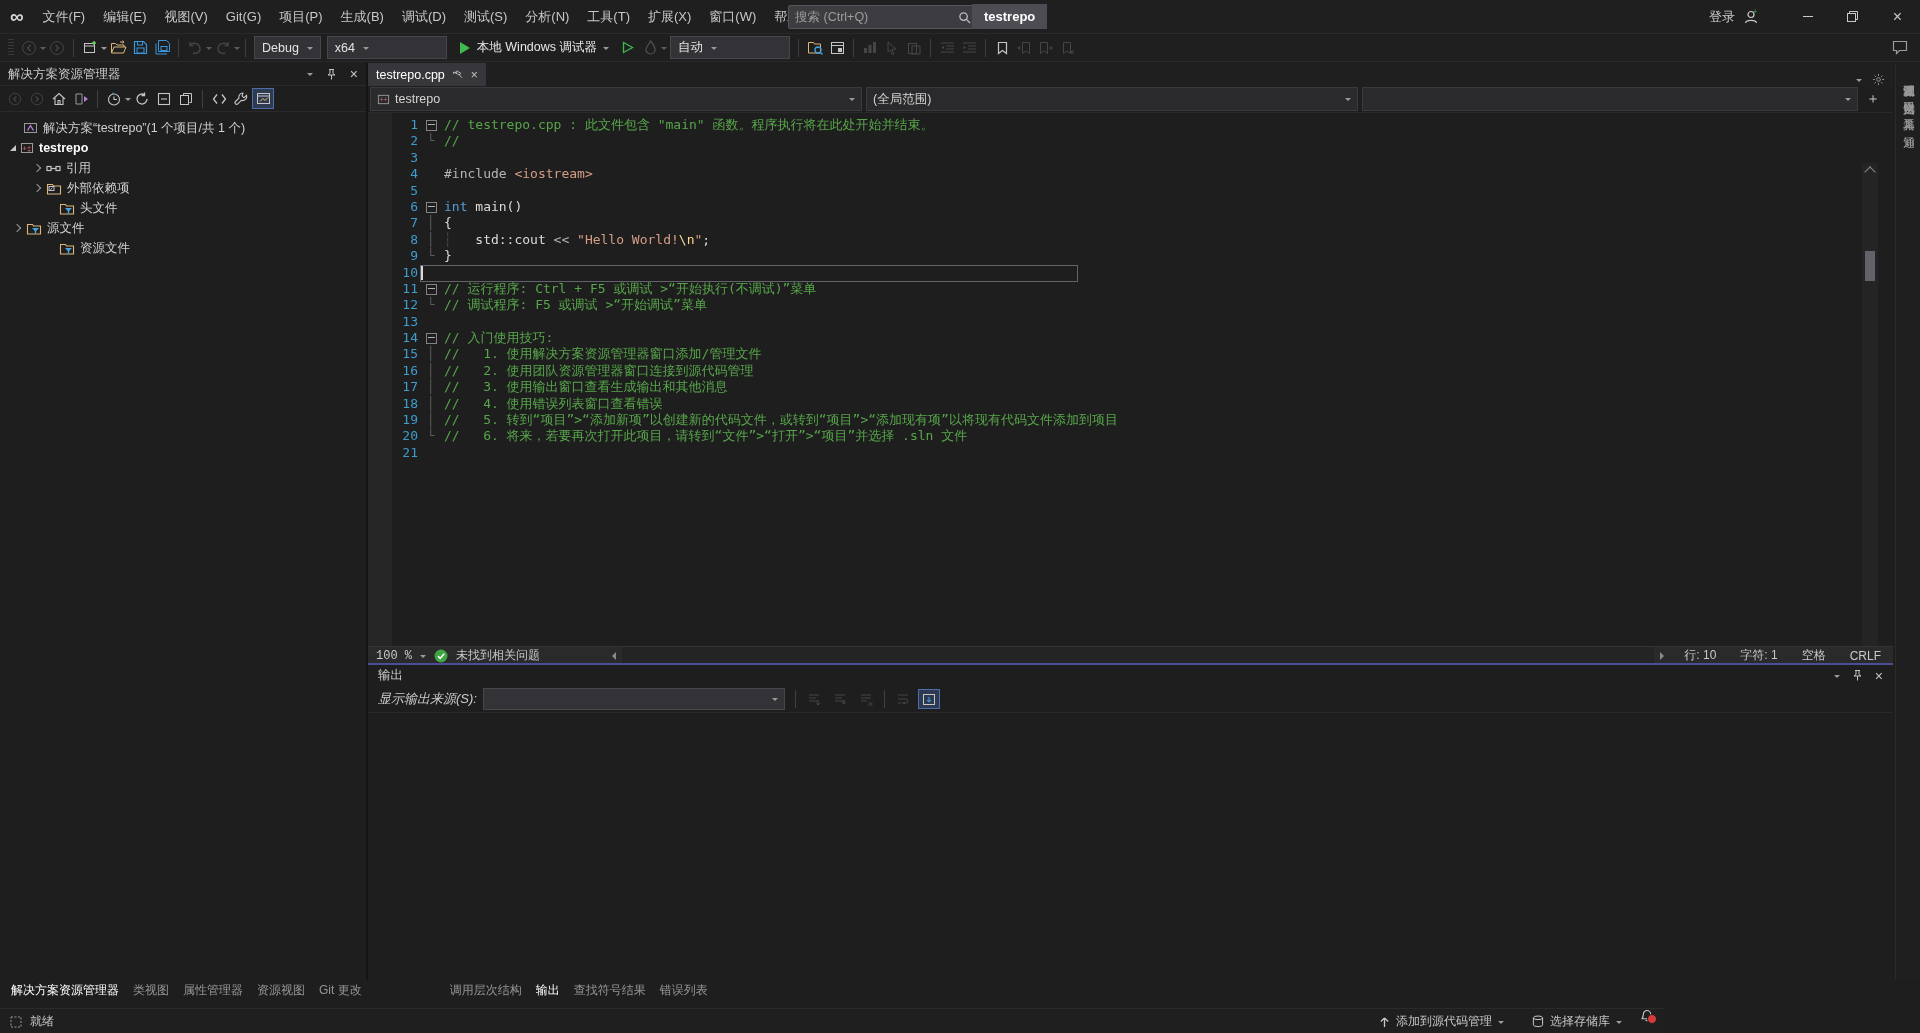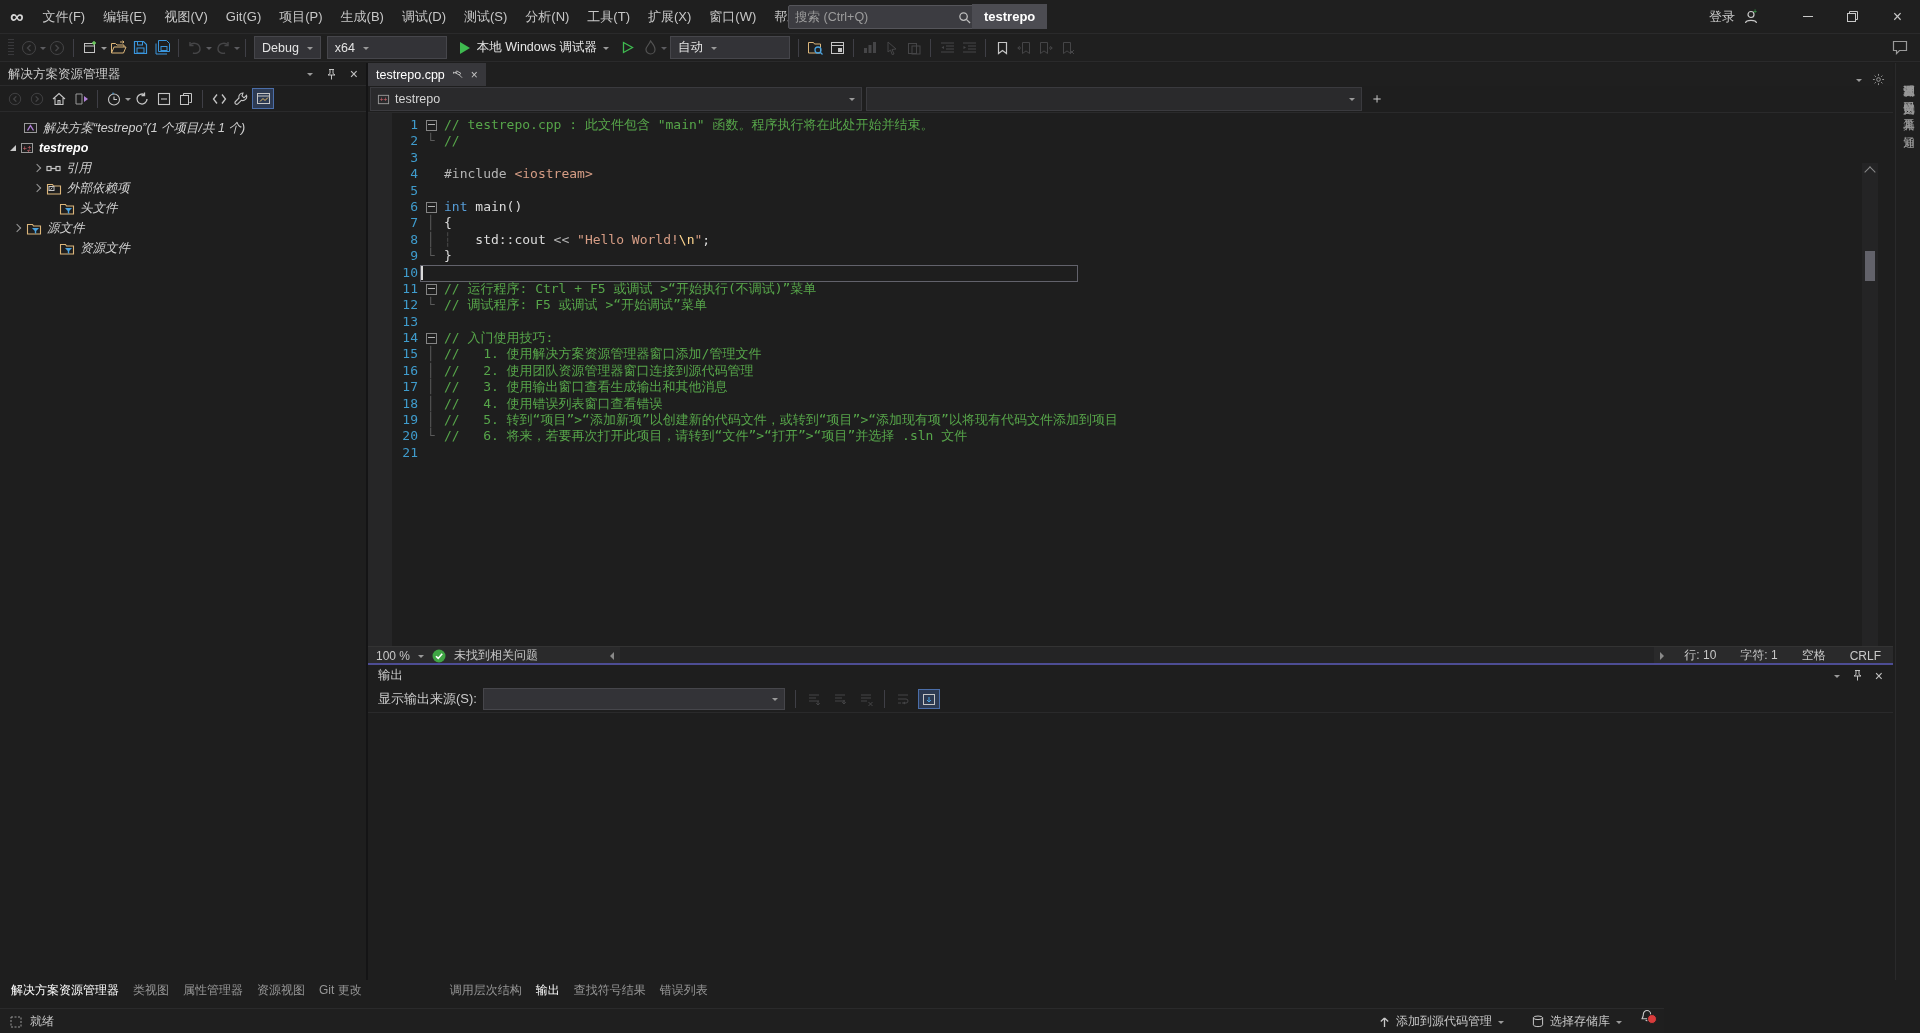--- a/index.html
+++ b/index.html
@@ -70,29 +70,29 @@
   .foldbox{display:inline-block;width:9px;height:9px;border:1px solid #848484;position:relative;vertical-align:middle;}
   .foldbox::after{content:"";position:absolute;left:1px;right:1px;top:3px;border-top:1px solid #b0b0b0;}
   .line.cur::before{content:"";position:absolute;left:52px;right:40px;top:0;height:15px;border:1px solid #62626b;}
   .line.cur::after{content:"";position:absolute;left:53px;top:1px;width:2px;height:14px;background:#dadada;}
   #vscroll{position:absolute;left:1494px;top:50px;width:16px;height:533px;background:#242425;}
   #vthumb{position:absolute;left:3px;top:88px;width:10px;height:30px;background:#62626a;}
   .scrarr{position:absolute;left:4px;width:7px;height:7px;border-top:1.6px solid #8a8a8a;border-right:1.6px solid #8a8a8a;}
   
   #edstatus{position:absolute;left:0;top:583px;width:1525px;height:17px;background:#2a2a2b;
             display:flex;align-items:center;font-size:12px;color:#c8c8c8;border-top:1px solid #333;}
-  #zoombox{display:flex;align-items:center;padding:0 8px;gap:8px;}
+  #zoombox{display:flex;align-items:center;padding:0 8px;gap:8px;font-family:Liberation Mono, monospace;}
   #hscroll{flex:1;height:100%;background:#242425;margin:0 2px;position:relative;}
   .harr{width:0;height:0;border:4px solid transparent;margin:0 4px;}
   .statcell{padding:0 12px;white-space:nowrap;}
   
   #outpanel{left:368px;top:663px;width:1525px;height:317px;background:#1e1e1e;border-top:2px solid #4d4d94;}
   #out-title{height:21px;display:flex;align-items:center;padding:0 10px;font-size:12.5px;color:#cccccc;}
   #out-title .ctrl{margin-left:auto;display:flex;align-items:center;gap:12px;color:#c5c5c5;}
-  #out-tools{height:26px;display:flex;align-items:center;padding:0 10px;border-bottom:1px solid #2a2a2b;}
+  #out-tools{height:26px;display:flex;align-items:center;padding:0 10px;border-bottom:1px solid #2a2a2b;font-style:italic;}
   #out-dd{width:288px;height:20px;background:#333337;border:1px solid #46464b;display:flex;align-items:center;padding:0 6px;margin-left:6px;}
   #out-dd .caret{margin-left:auto;}
   .oicon{width:22px;height:20px;display:flex;align-items:center;justify-content:center;margin:0 2px;}
   .oicon.on{background:#2d3a52;border:1px solid #4b6ea9;box-sizing:border-box;}
   
   #rightstrip{left:1895px;top:63px;width:25px;height:917px;background:#1f1f1f;border-left:1px solid #2a2a2b;}
   .vtab{writing-mode:vertical-rl;text-orientation:mixed;color:#999999;font-size:11.5px;margin:9px 0;
         padding:4px 5px;white-space:nowrap;}
   
   #bottomtabs{left:0;top:980px;width:1920px;height:20px;background:#1e1e1e;display:flex;align-items:center;font-size:12px;}
@@ -401,21 +401,21 @@
           </svg>
         </span>
       <span class="sicon on">
           <svg width="15" height="13" viewBox="0 0 15 13">
             <rect x="1.5" y="1.5" width="12" height="10" fill="none" stroke="#c5c5c5"></rect>
             <line x1="1.5" y1="4" x2="13.5" y2="4" stroke="#c5c5c5"></line>
             <path d="M4 9.5 l3 -3 l2 2 l3 -3" fill="none" stroke="#e8c16b"></path>
           </svg>
         </span>
     </div>
-    <div id="setree" style="margin-top:6px;font-style:italic;">
+    <div id="setree" style="margin-top:6px;">
         <div class="trow" style="padding-left: 12px;">
           <span class="arr-none"></span>
           <span>
             <svg width="15" height="14" viewBox="0 0 15 14">
               <rect x="1.5" y="2.5" width="12" height="9" fill="none" stroke="#9a9a9a"></rect>
               <path d="M4.5 9.5 L7.5 4.5 L10.5 9.5" fill="none" stroke="#b180d7" stroke-width="1.4"></path>
             </svg>
           </span>
           <span class="lbl">解决方案“testrepo”(1 个项目/共 1 个)</span>
         </div>
@@ -503,20 +503,24 @@
           </svg>
       </div>
     </div>
     <div id="navbar">
       <div class="navdd" style="width:478px;">
         <svg width="13" height="13" viewBox="0 0 14 14" style="margin-right:5px;">
             <rect x="1.5" y="2.5" width="11" height="9" fill="none" stroke="#9a9a9a"></rect>
             <text x="3" y="10" font-size="7" fill="#e06c75">++</text>
           </svg>
         <span>testrepo</span>
+          <span class="caret"></span>
+      </div>
+      <div class="navdd" style="width:478px;">
+        <span>(全局范围)</span>
           <span class="caret"></span>
       </div>
       <div class="navdd" style="width:482px;">
         <span></span>
           <span class="caret"></span>
       </div>
       <span style="margin:0 6px;color:#c5c5c5;font-size:14px;">＋</span>
     </div>
     <div id="codewrap">
       <div id="gutterstrip"></div>

